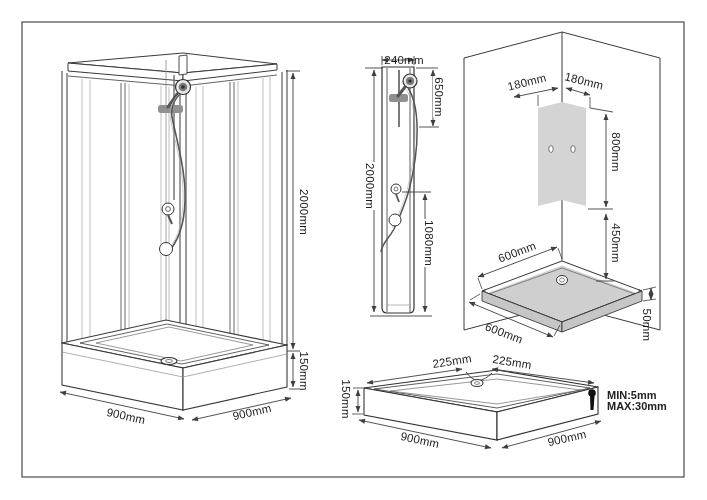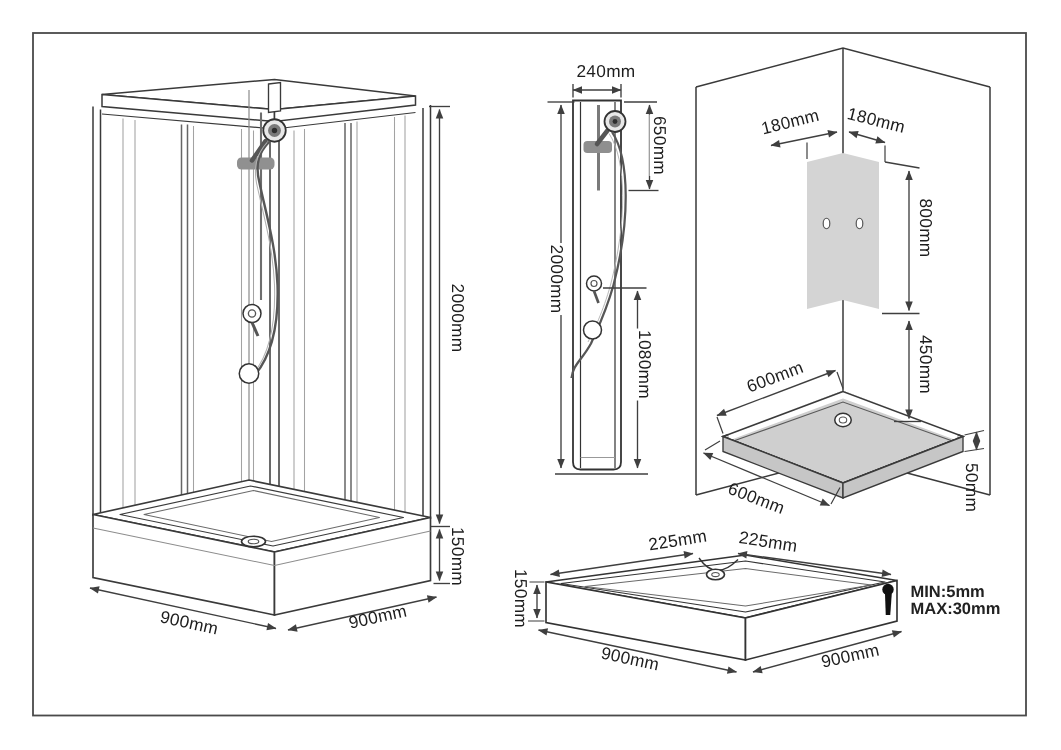--- a/index.html
+++ b/index.html
@@ -183,21 +183,21 @@
       <path d="M502 448 L601 421" marker-start="url(#as)" marker-end="url(#ae)"></path>
     </g>
   </g>
 </svg>
 
 <div class="dim" style="left:304px;top:212px;--r:90deg">2000mm</div>
 <div class="dim" style="left:304px;top:371px;--r:90deg">150mm</div>
 <div class="dim" style="left:126px;top:416px;--r:12.5deg">900mm</div>
 <div class="dim" style="left:252px;top:412px;--r:-12.5deg">900mm</div>
 
-<div class="dim" style="left:404px;top:48px">240mm</div>
+<div class="dim" style="left:404px;top:60px">240mm</div>
 <div class="dim bg" style="left:370px;top:186px;--r:90deg">2000mm</div>
 <div class="dim bg" style="left:439px;top:97px;--r:90deg">650mm</div>
 <div class="dim bg" style="left:429px;top:243px;--r:90deg">1080mm</div>
 
 <div class="dim" style="left:527px;top:82px;--r:-14deg">180mm</div>
 <div class="dim" style="left:584px;top:81px;--r:14deg">180mm</div>
 <div class="dim" style="left:616px;top:152px;--r:90deg">800mm</div>
 <div class="dim" style="left:616px;top:243px;--r:90deg">450mm</div>
 <div class="dim" style="left:517px;top:252px;--r:-21deg">600mm</div>
 <div class="dim" style="left:504px;top:333px;--r:21deg">600mm</div>

